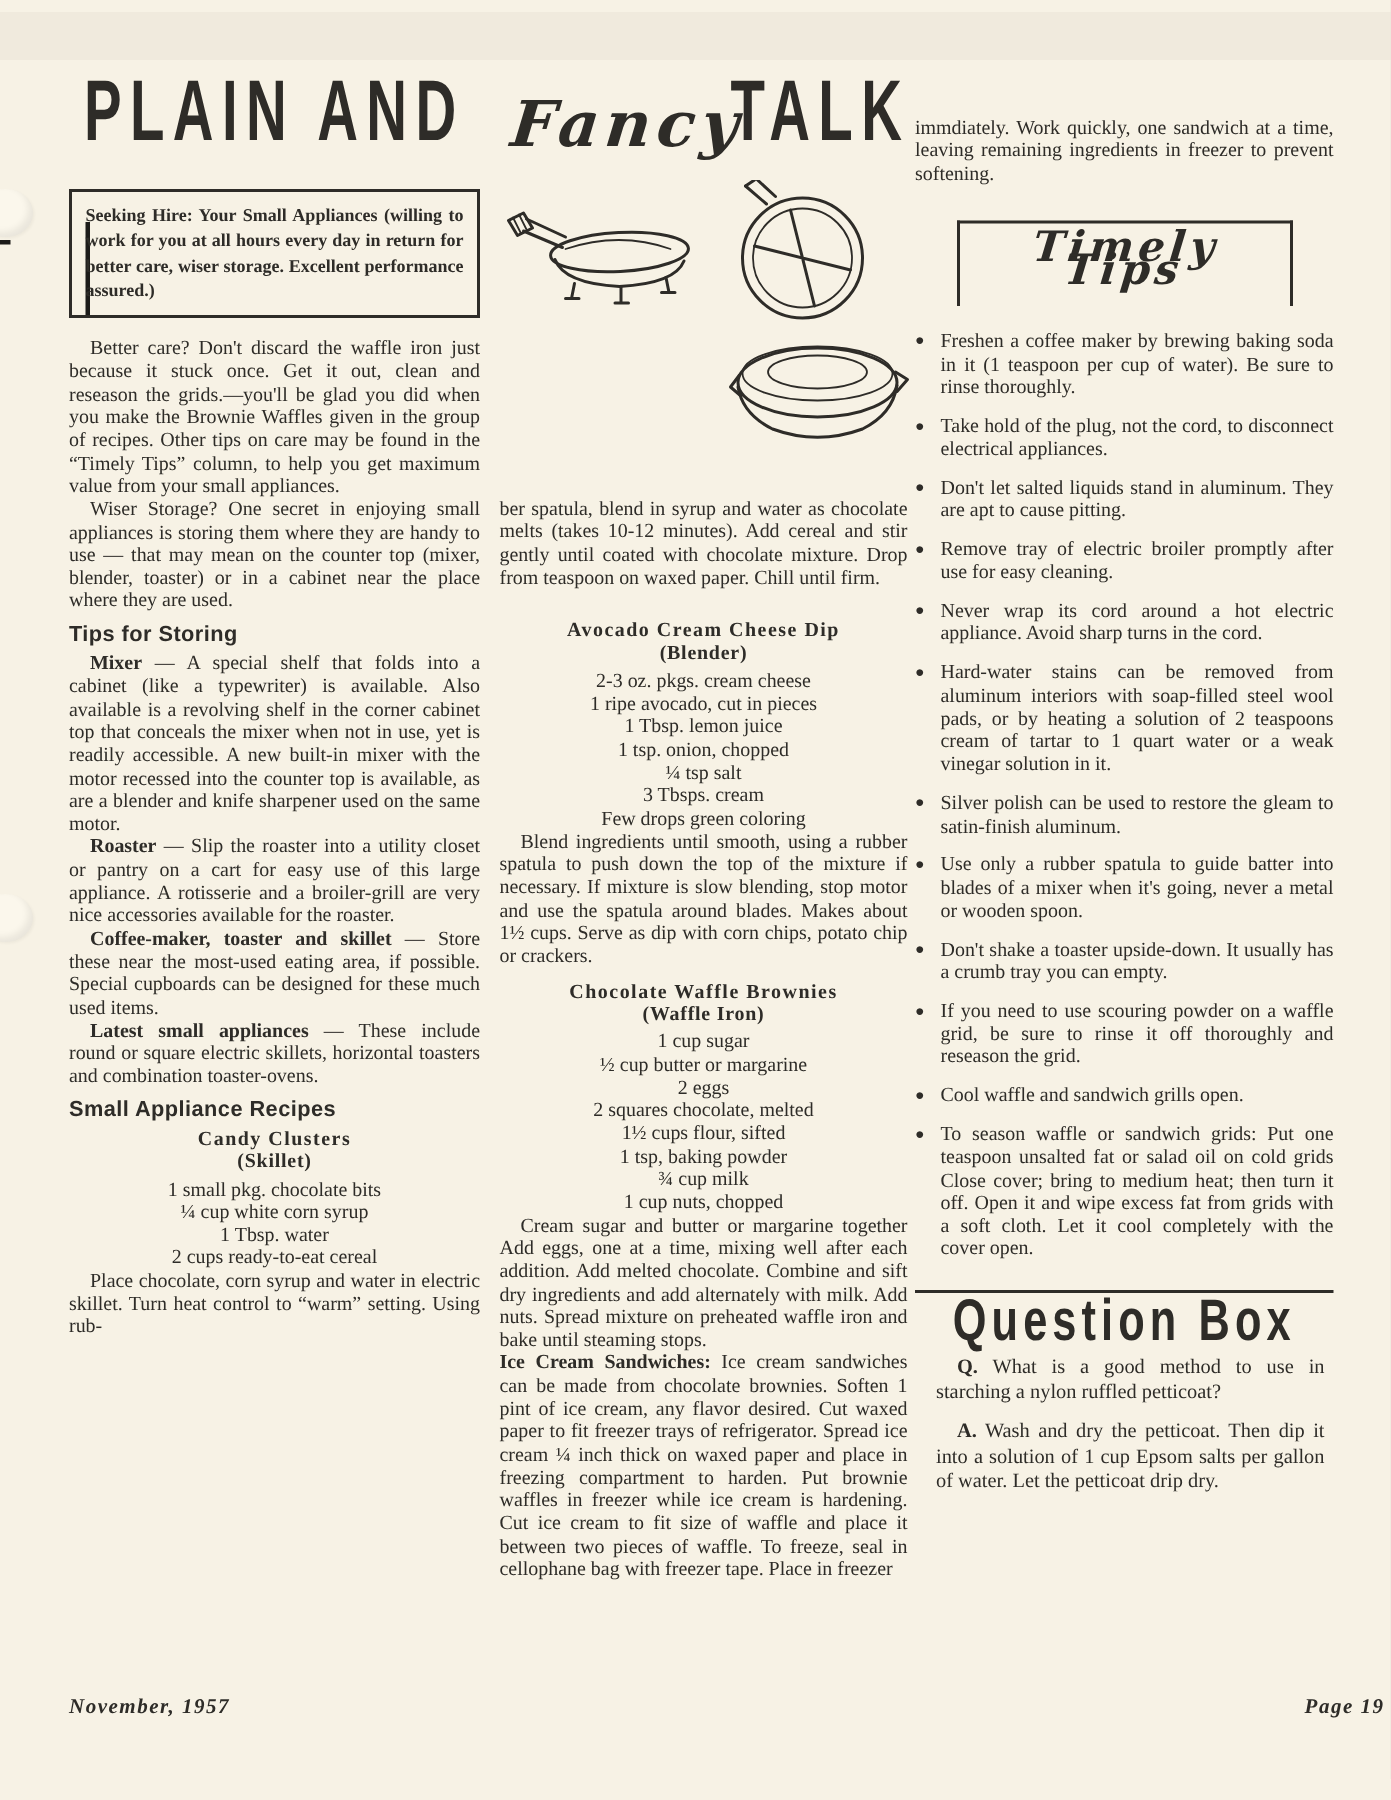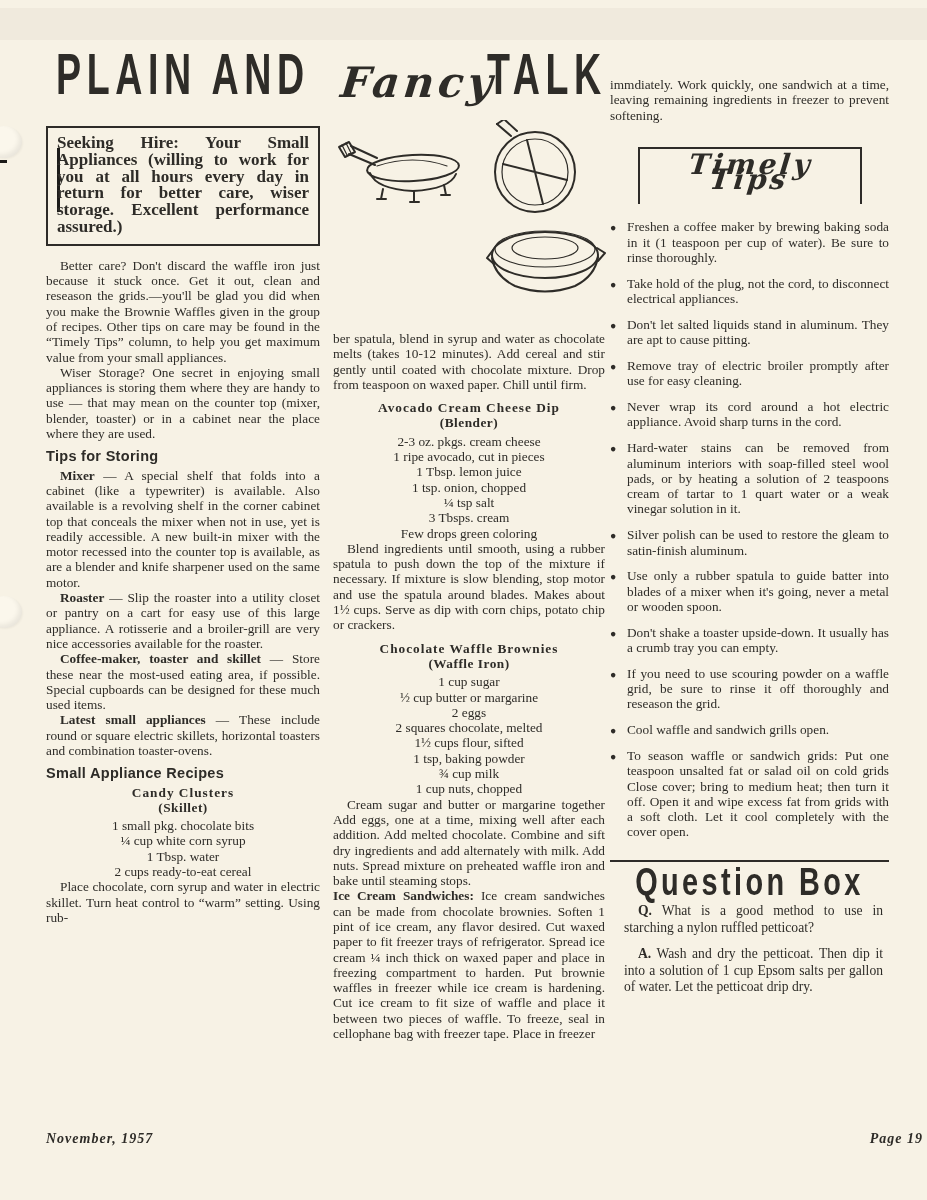--- a/index.html
+++ b/index.html
@@ -27,21 +27,21 @@
   .t-fancy{position:absolute;left:341px;top:58px;font-family:"DejaVu Serif",serif;
     font-style:italic;font-weight:600;font-size:42px;letter-spacing:4px;transform:skewX(-6deg);}
   
   .col{position:absolute;font-size:13.3px;line-height:15.3px;}
   .col-left{left:46px;top:126px;width:274px;}
   .col-mid{left:333px;top:118px;width:272px;}
   .col-right{left:610px;top:67px;width:279px;margin-top:10px;}
   p.body{margin:0;text-indent:14px;text-align:justify;}
   p.noindent{text-indent:0;}
   .seeking{border:2px solid #2e2c28;padding:7px 9px 8px 9px;font-weight:700;
-    font-size:17px;line-height:16.8px;text-align:justify;margin-bottom:12px;}
+    font-size:12px;line-height:16.8px;text-align:justify;margin-bottom:12px;}
   .sans-head{font-family:"Liberation Sans",sans-serif;font-weight:700;font-size:14.5px;
     text-align:left;margin:8px 0 3px 0;letter-spacing:0.3px;}
   .recipe-title{font-weight:700;text-align:center;letter-spacing:1px;}
   .recipe-sub{font-weight:700;text-align:center;letter-spacing:0.5px;margin-bottom:3px;}
   .ing{text-align:center;padding-left:13px;text-indent:-13px;}
   
   .illos{position:relative;height:213px;}
   .illo-skillet{position:absolute;left:0;top:12px;}
   .illo-waffle{position:absolute;left:146px;top:2px;}
   svg .ln{fill:none;stroke:#2e2c28;stroke-width:2;stroke-linecap:round;stroke-linejoin:round;}
@@ -136,21 +136,21 @@
         <ellipse class="thin" cx="66" cy="129" rx="50" ry="18"></ellipse>
         <ellipse class="thin" cx="66" cy="128" rx="33" ry="11" fill="url(#wdots)"></ellipse>
         <path class="ln" d="M13 138 Q 16 156 36 166 Q 66 177 96 166 Q 116 156 119 137"></path>
         <path class="ln" d="M118 128 L126 133 L119 141"></path>
         <path class="ln" d="M14 130 L8 138 L15 144"></path>
       </svg>
     </div>
 
     <p class="body noindent">ber spatula, blend in syrup and water as chocolate melts (takes 10-12 minutes). Add cereal and stir gently until coated with chocolate mixture. Drop from teaspoon on waxed paper. Chill until firm.</p>
 
-    <div class="recipe-title" style="margin-top:8px">Avocado Cream Cheese Dip</div>
+    <div class="recipe-title" style="margin-top:20px">Avocado Cream Cheese Dip</div>
     <div class="recipe-sub">(Blender)</div>
     <div class="ing">2-3 oz. pkgs. cream cheese</div>
     <div class="ing">1 ripe avocado, cut in pieces</div>
     <div class="ing">1 Tbsp. lemon juice</div>
     <div class="ing">1 tsp. onion, chopped</div>
     <div class="ing">¼ tsp salt</div>
     <div class="ing">3 Tbsps. cream</div>
     <div class="ing">Few drops green coloring</div>
     <p class="body">Blend ingredients until smooth, using a rubber spatula to push down the top of the mixture if necessary. If mixture is slow blending, stop motor and use the spatula around blades. Makes about 1½ cups. Serve as dip with corn chips, potato chip or crackers.</p>
 

